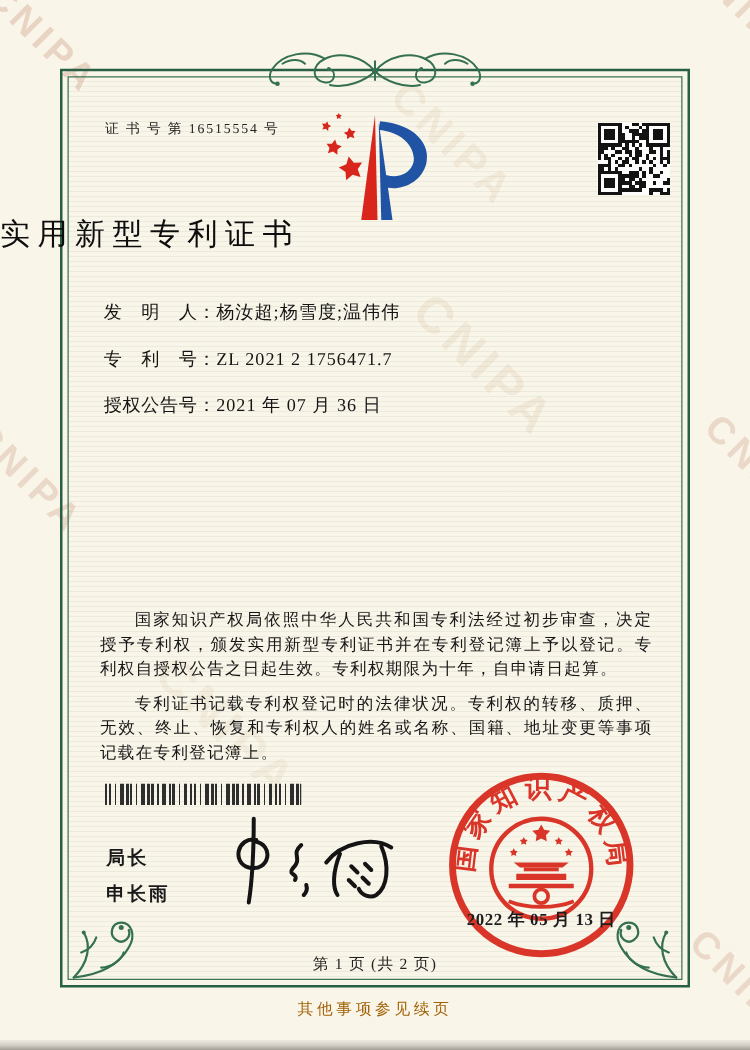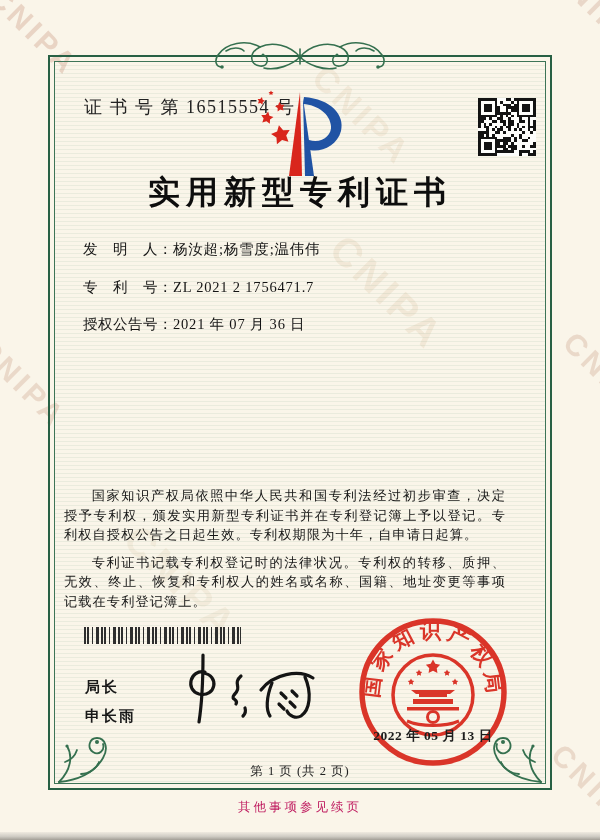--- a/index.html
+++ b/index.html
@@ -46,42 +46,42 @@
     position:absolute; left:54px; top:61px; width:492px; height:723px;
     border:1px solid #3d7457; pointer-events:none;
   }
   .ornament-top { position:absolute; left:206px; top:37px; width:188px; height:40px; }
   .flourish-bl  { position:absolute; left:55px;  top:712px; width:72px; height:74px; }
   .flourish-br  { position:absolute; left:473px; top:712px; width:72px; height:74px; transform:scaleX(-1); }
 
   
   .cert-no {
     position:absolute; left:84px; top:95px;
-    font-size:18px; letter-spacing:1.5px; color:#222;
+    font-size:11px; letter-spacing:1.5px; color:#222;
   }
   .logo { position:absolute; left:252px; top:88px; width:96px; height:92px; }
   .qr   { position:absolute; left:478px; top:98px; width:58px; height:58px; background:#fdfdfb; }
   .qr svg { display:block; width:100%; height:100%; shape-rendering:crispEdges; }
   .doc-title {
     position:absolute; left:0; top:171px; width:600px;
-    text-align:center; font-size:32px; font-weight:700;
+    text-align:left; font-size:24px; font-weight:400;
     letter-spacing:6px; color:#0d0d0d;
   }
 
   
   .fields { position:absolute; left:83px; top:240px; width:450px; }
   .frow { font-size:14.5px; height:17px; margin-bottom:20.5px; white-space:nowrap; color:#141414; }
   .frow .lab { letter-spacing:0.5px; }
   .frow .val { letter-spacing:0.8px; }
   .frow .val-wide { display:inline-block; min-width:178px; }
   .frow .second { margin-left:10px; }
 
   
   .body-text {
-    position:absolute; left:64px; top:486px; width:442px;
+    position:absolute; left:80px; top:486px; width:442px;
     font-size:13.2px; line-height:19.6px; letter-spacing:1.1px;
     text-align:justify; color:#161616;
   }
   .body-text p { text-indent:2.1em; margin-bottom:8px; }
 
   
   .barcode {
     position:absolute; left:84px; top:627px; width:157px; height:17px;
     background:repeating-linear-gradient(90deg,
       #2e2e2e 0 2px,  rgba(0,0,0,0) 2px 3px,
@@ -101,21 +101,21 @@
     position:absolute; left:360px; top:727px; width:146px;
     text-align:center; font-size:13.5px; font-weight:600;
     letter-spacing:0.5px; color:#1d1d1d; z-index:5;
   }
   .page-no {
     position:absolute; left:0; top:763px; width:600px;
     text-align:center; font-size:12.5px; letter-spacing:1px; color:#222;
   }
   .footer-note {
     position:absolute; left:0; top:799px; width:600px;
-    text-align:center; font-size:12.5px; letter-spacing:3px; color:#be185d;
+    text-align:center; font-size:12.5px; letter-spacing:3px; color:#a16207;
   }
   .scan-edge {
     position:absolute; left:0; bottom:0; width:600px; height:8px;
     background:linear-gradient(180deg,#efeae0 0%,#cfccc4 55%,#a29e96 100%);
   }
 </style>
 </head>
 <body>
 
 <span class="wm wm1">CNIPA</span>

